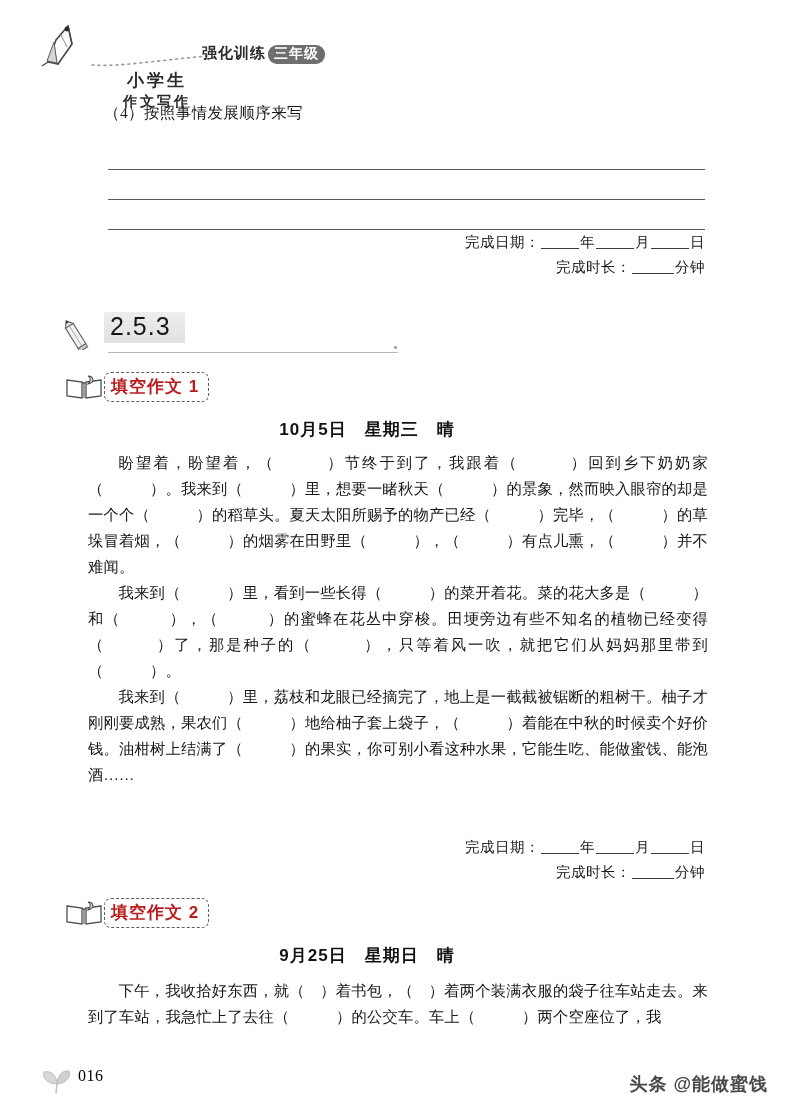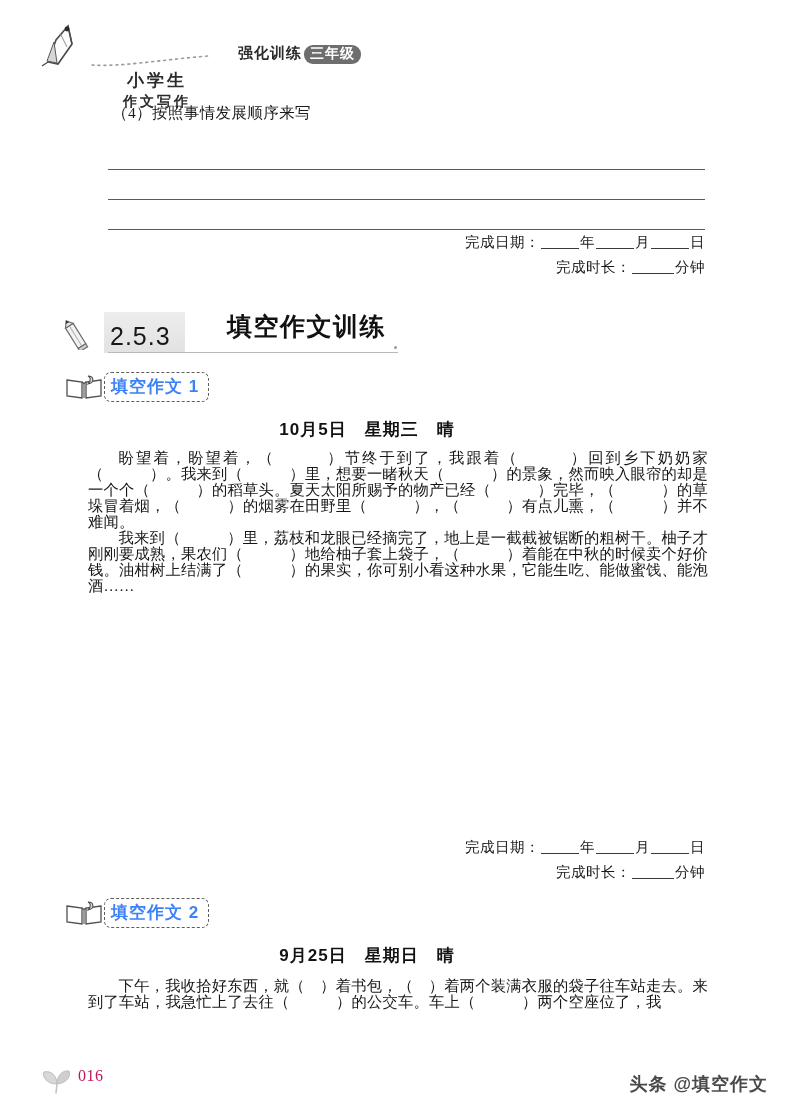--- a/index.html
+++ b/index.html
@@ -59,41 +59,39 @@
   }
   .header-badge {
     position: absolute;
     left: 172px;
     top: 30px;
     font-size: 15px;
     font-weight: bold;
     letter-spacing: 1px;
     color: #2b2b2b;
     white-space: nowrap;
-    margin-left: 36px;
   }
   .header-grade {
     display: inline-block;
     background: #6e6e6e;
     color: #ffffff;
     border-radius: 9px;
     padding: 0px 6px 1px 6px;
     font-size: 14px;
     letter-spacing: 1px;
     margin-left: 2px;
   }
 
   .q-label {
     position: absolute;
     left: 104px;
     top: 103px;
     font-size: 15.5px;
     letter-spacing: 0.4px;
     white-space: nowrap;
-    margin-left: 8px;
   }
 
   .write-lines {
     position: absolute;
     left: 108px;
     top: 140px;
     width: 597px;
   }
   .write-line {
     height: 29px;
@@ -137,21 +135,21 @@
   }
   .sh-number {
     position: absolute;
     left: 42px;
     top: 4px;
     font-family: "Liberation Sans", sans-serif;
     font-size: 25px;
     letter-spacing: 1px;
     color: #171717;
     background: linear-gradient(to bottom, #ededed, #e2e2e2);
-    padding: 10px 14px 2px 6px;
+    padding: 0 14px 2px 6px;
   }
   .sh-title {
     position: absolute;
     left: 165px;
     top: 2px;
     font-family: "Liberation Sans", sans-serif;
     font-weight: bold;
     font-size: 25px;
     letter-spacing: 1.5px;
     color: #111111;
@@ -191,42 +189,42 @@
     position: absolute;
     left: 40px;
     top: 0px;
     border: 1.4px dashed #5d5d5d;
     border-radius: 7px;
     padding: 2px 9px 3px 6px;
     font-family: "Liberation Sans", sans-serif;
     font-weight: bold;
     font-size: 17px;
     letter-spacing: 1px;
-    color: #3b82f6;
+    color: #b91c1c;
     white-space: nowrap;
     background: #ffffff;
   }
 
   .diary-date {
     position: absolute;
     width: 734px;
     text-align: center;
     font-family: "Liberation Sans", sans-serif;
     font-weight: bold;
     font-size: 17px;
     letter-spacing: 1px;
     color: #121212;
   }
 
   .body-text {
     position: absolute;
     left: 88px;
     width: 620px;
     font-size: 15.3px;
-    line-height: 16px;
+    line-height: 26px;
     letter-spacing: 0.2px;
     text-align: justify;
     text-justify: inter-character;
     color: #161616;
   }
   .body-text p { margin: 0; }
   .body-text p.indent { text-indent: 2em; }
 
   
   .footer-page {
@@ -242,21 +240,21 @@
     top: 2px;
     width: 34px;
     height: 30px;
   }
   .footer-num {
     position: absolute;
     left: 38px;
     top: 5px;
     font-family: "Liberation Serif", serif;
     font-size: 16px;
-    color: #be185d;
+    color: #000000;
     letter-spacing: 0.5px;
   }
   .watermark {
     position: absolute;
     right: 22px;
     top: 1072px;
     font-family: "Liberation Sans", sans-serif;
     font-weight: bold;
     font-size: 18px;
     letter-spacing: 1px;
@@ -319,21 +317,20 @@
       <g transform="rotate(-32 20 18)">
         <rect x="8" y="6" width="9" height="24" fill="#f2f2f2" stroke="#6a6a6a" stroke-width="1.2"></rect>
         <line x1="12.5" y1="6" x2="12.5" y2="30" stroke="#b0b0b0" stroke-width="1"></line>
         <path d="M8 6 L12.5 0 L17 6 Z" fill="#e2e2e2" stroke="#6a6a6a" stroke-width="1.1"></path>
         <path d="M10.6 2.6 L12.5 0 L14.4 2.6 Z" fill="#2e2e2e"></path>
         <rect x="8" y="30" width="9" height="3.5" fill="#cfcfcf" stroke="#6a6a6a" stroke-width="1.1"></rect>
       </g>
     </svg>
   </span>
   <span class="sh-number">2.5.3</span>
-  <span class="sh-title">填空作文训练</span>
   <span class="sh-rule"></span>
   <span class="sh-dot"></span>
 </div>
 
 <div class="ex-tag" style="left:64px; top:372px;">
   <span class="ex-book">
     <svg viewBox="0 0 40 26" width="40" height="26" aria-hidden="true">
       <path d="M3 6 L18 8 L18 24 L3 22 Z" fill="#ffffff" stroke="#4f4f4f" stroke-width="1.3"></path>
       <path d="M37 6 L22 8 L22 24 L37 22 Z" fill="#ffffff" stroke="#4f4f4f" stroke-width="1.3"></path>
       <path d="M18 8 L20 9.5 L22 8" fill="none" stroke="#4f4f4f" stroke-width="1.2"></path>
@@ -341,20 +338,21 @@
       <path d="M24 2 C 30 2, 31 9, 24 10 C 28 6, 26 3, 24 2 Z" fill="#d9d9d9" stroke="#4f4f4f" stroke-width="1.1"></path>
     </svg>
   </span>
   <span class="ex-tag-box">填空作文 1</span>
 </div>
 
 <div class="diary-date" style="top:418px;">10月5日　星期三　晴</div>
 
 <div class="body-text" style="top:450px;">
   <p class="indent">盼望着，盼望着，（　　　）节终于到了，我跟着（　　　）回到乡下奶奶家（　　　）。我来到（　　　）里，想要一睹秋天（　　　）的景象，然而映入眼帘的却是一个个（　　　）的稻草头。夏天太阳所赐予的物产已经（　　　）完毕，（　　　）的草垛冒着烟，（　　　）的烟雾在田野里（　　　），（　　　）有点儿熏，（　　　）并不难闻。</p>
+  <p class="indent">我来到（　　　）里，看到一些长得（　　　）的菜开着花。菜的花大多是（　　　）和（　　　），（　　　）的蜜蜂在花丛中穿梭。田埂旁边有些不知名的植物已经变得（　　　）了，那是种子的（　　　），只等着风一吹，就把它们从妈妈那里带到（　　　）。</p>
   <p class="indent">我来到（　　　）里，荔枝和龙眼已经摘完了，地上是一截截被锯断的粗树干。柚子才刚刚要成熟，果农们（　　　）地给柚子套上袋子，（　　　）着能在中秋的时候卖个好价钱。油柑树上结满了（　　　）的果实，你可别小看这种水果，它能生吃、能做蜜饯、能泡酒……</p>
 </div>
 
 <div class="meta-block" style="top:835px;">
   <div class="meta-row">
     <span>完成日期：</span><span class="blank"></span><span>年</span><span class="blank"></span><span>月</span><span class="blank"></span><span>日</span>
   </div>
   <div class="meta-row">
     <span>完成时长：</span><span class="blank short"></span><span>分钟</span>
   </div>
@@ -383,13 +381,13 @@
   <span class="footer-leaf">
     <svg viewBox="0 0 34 30" width="34" height="30" aria-hidden="true">
       <path d="M17 20 C 6 20, 2 12, 4 8 C 12 6, 17 13, 17 20 Z" fill="#d8d8d8" stroke="#bdbdbd" stroke-width="1"></path>
       <path d="M17 20 C 28 19, 31 11, 29 7 C 21 6, 17 13, 17 20 Z" fill="#cfcfcf" stroke="#bdbdbd" stroke-width="1"></path>
       <path d="M17 20 L16 29" fill="none" stroke="#c4c4c4" stroke-width="1.6" stroke-linecap="round"></path>
     </svg>
   </span>
   <span class="footer-num">016</span>
 </div>
 
-<div class="watermark">头条 @填空作文</div>
+<div class="watermark">头条 @能做蜜饯</div>
 
 </body></html>

